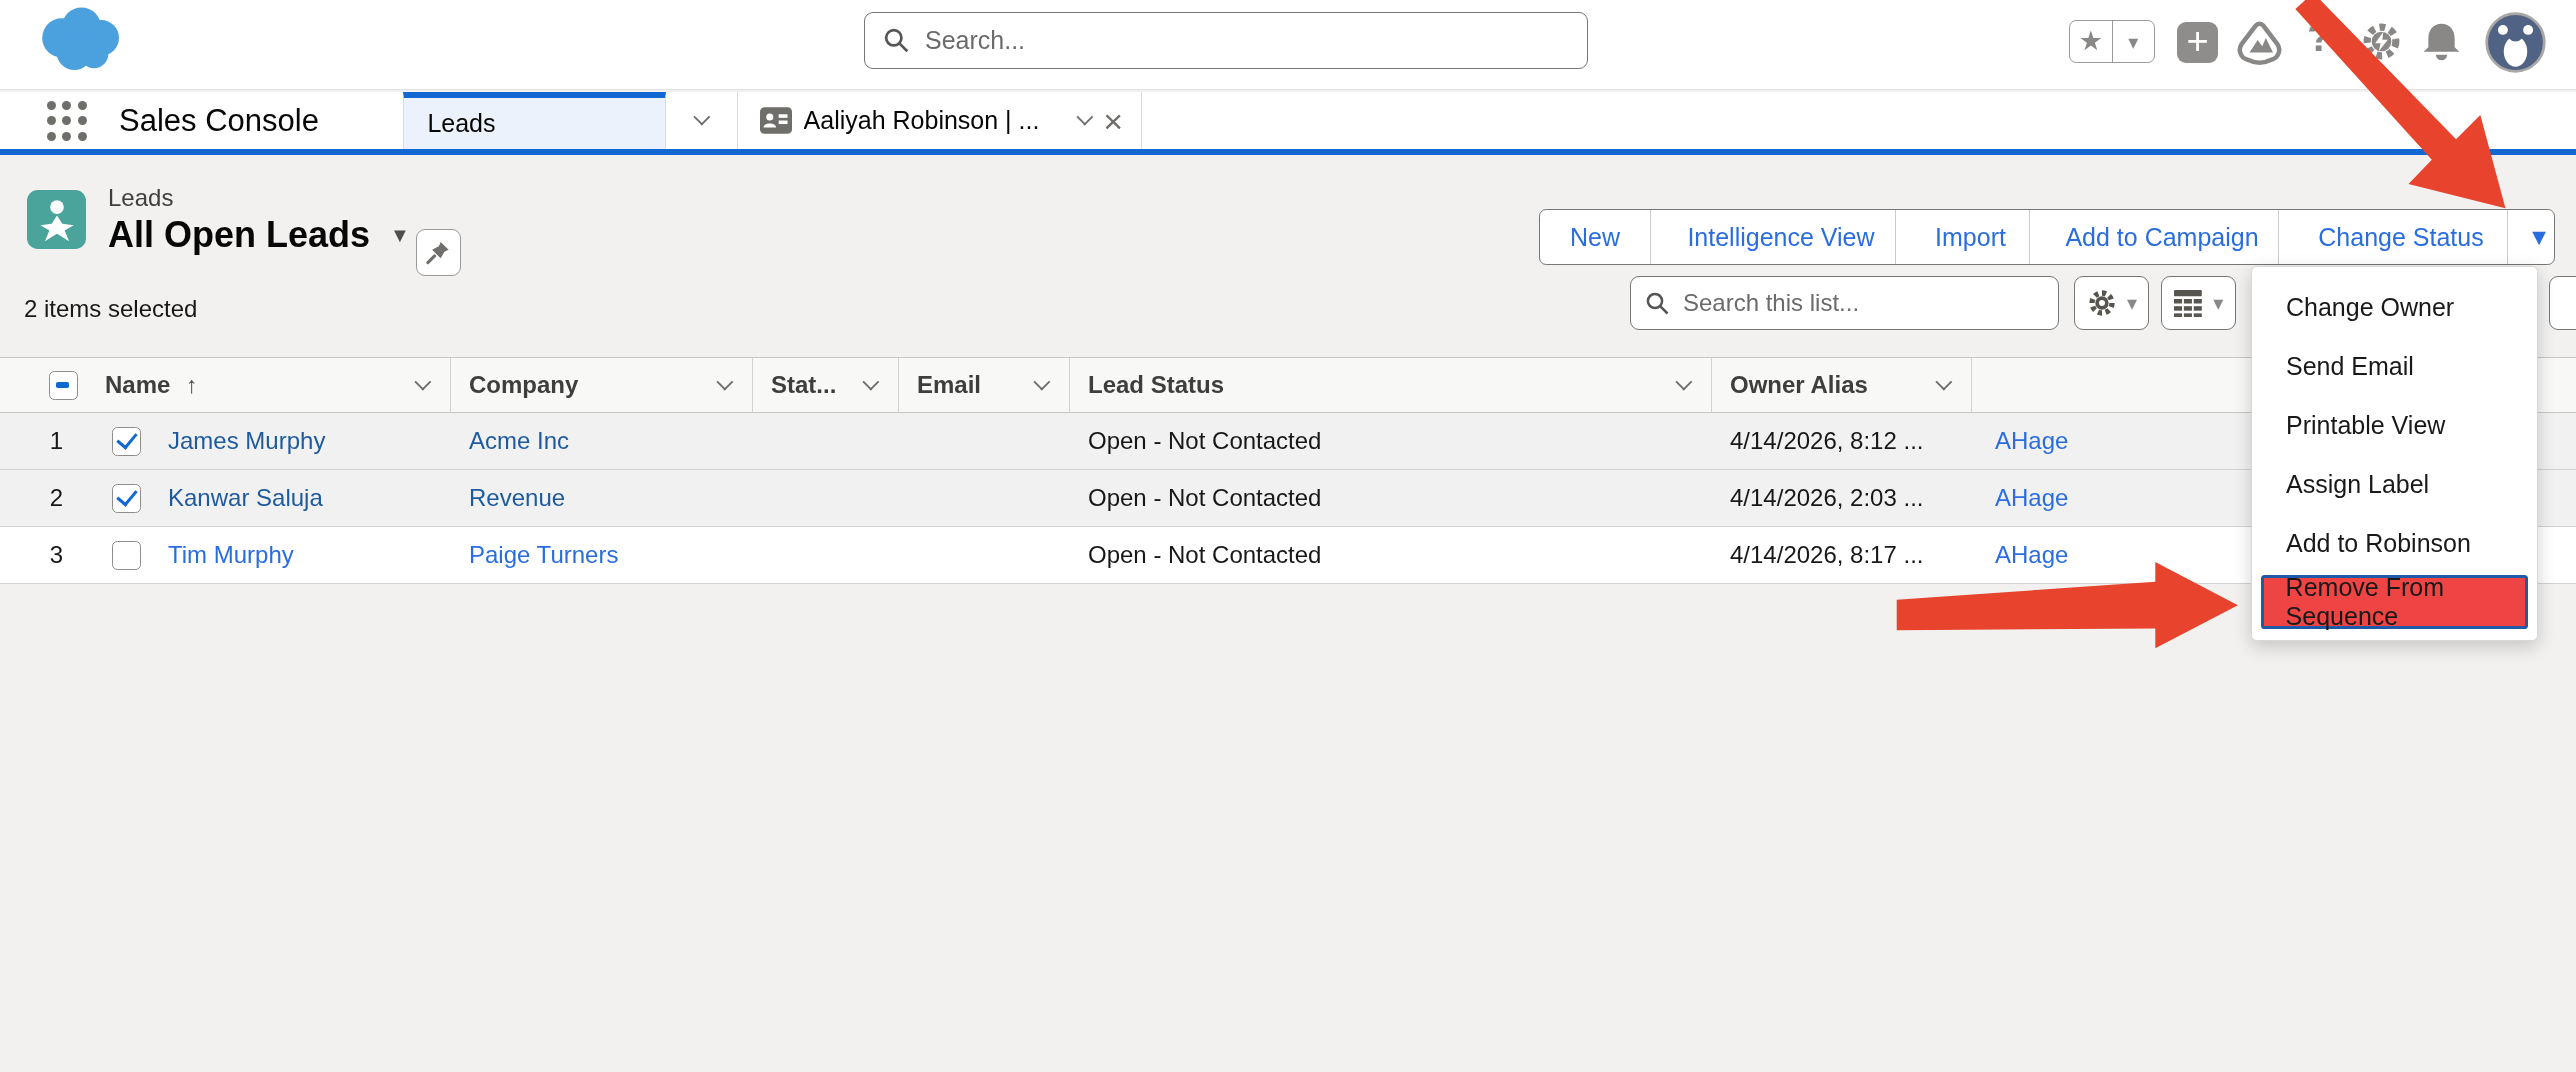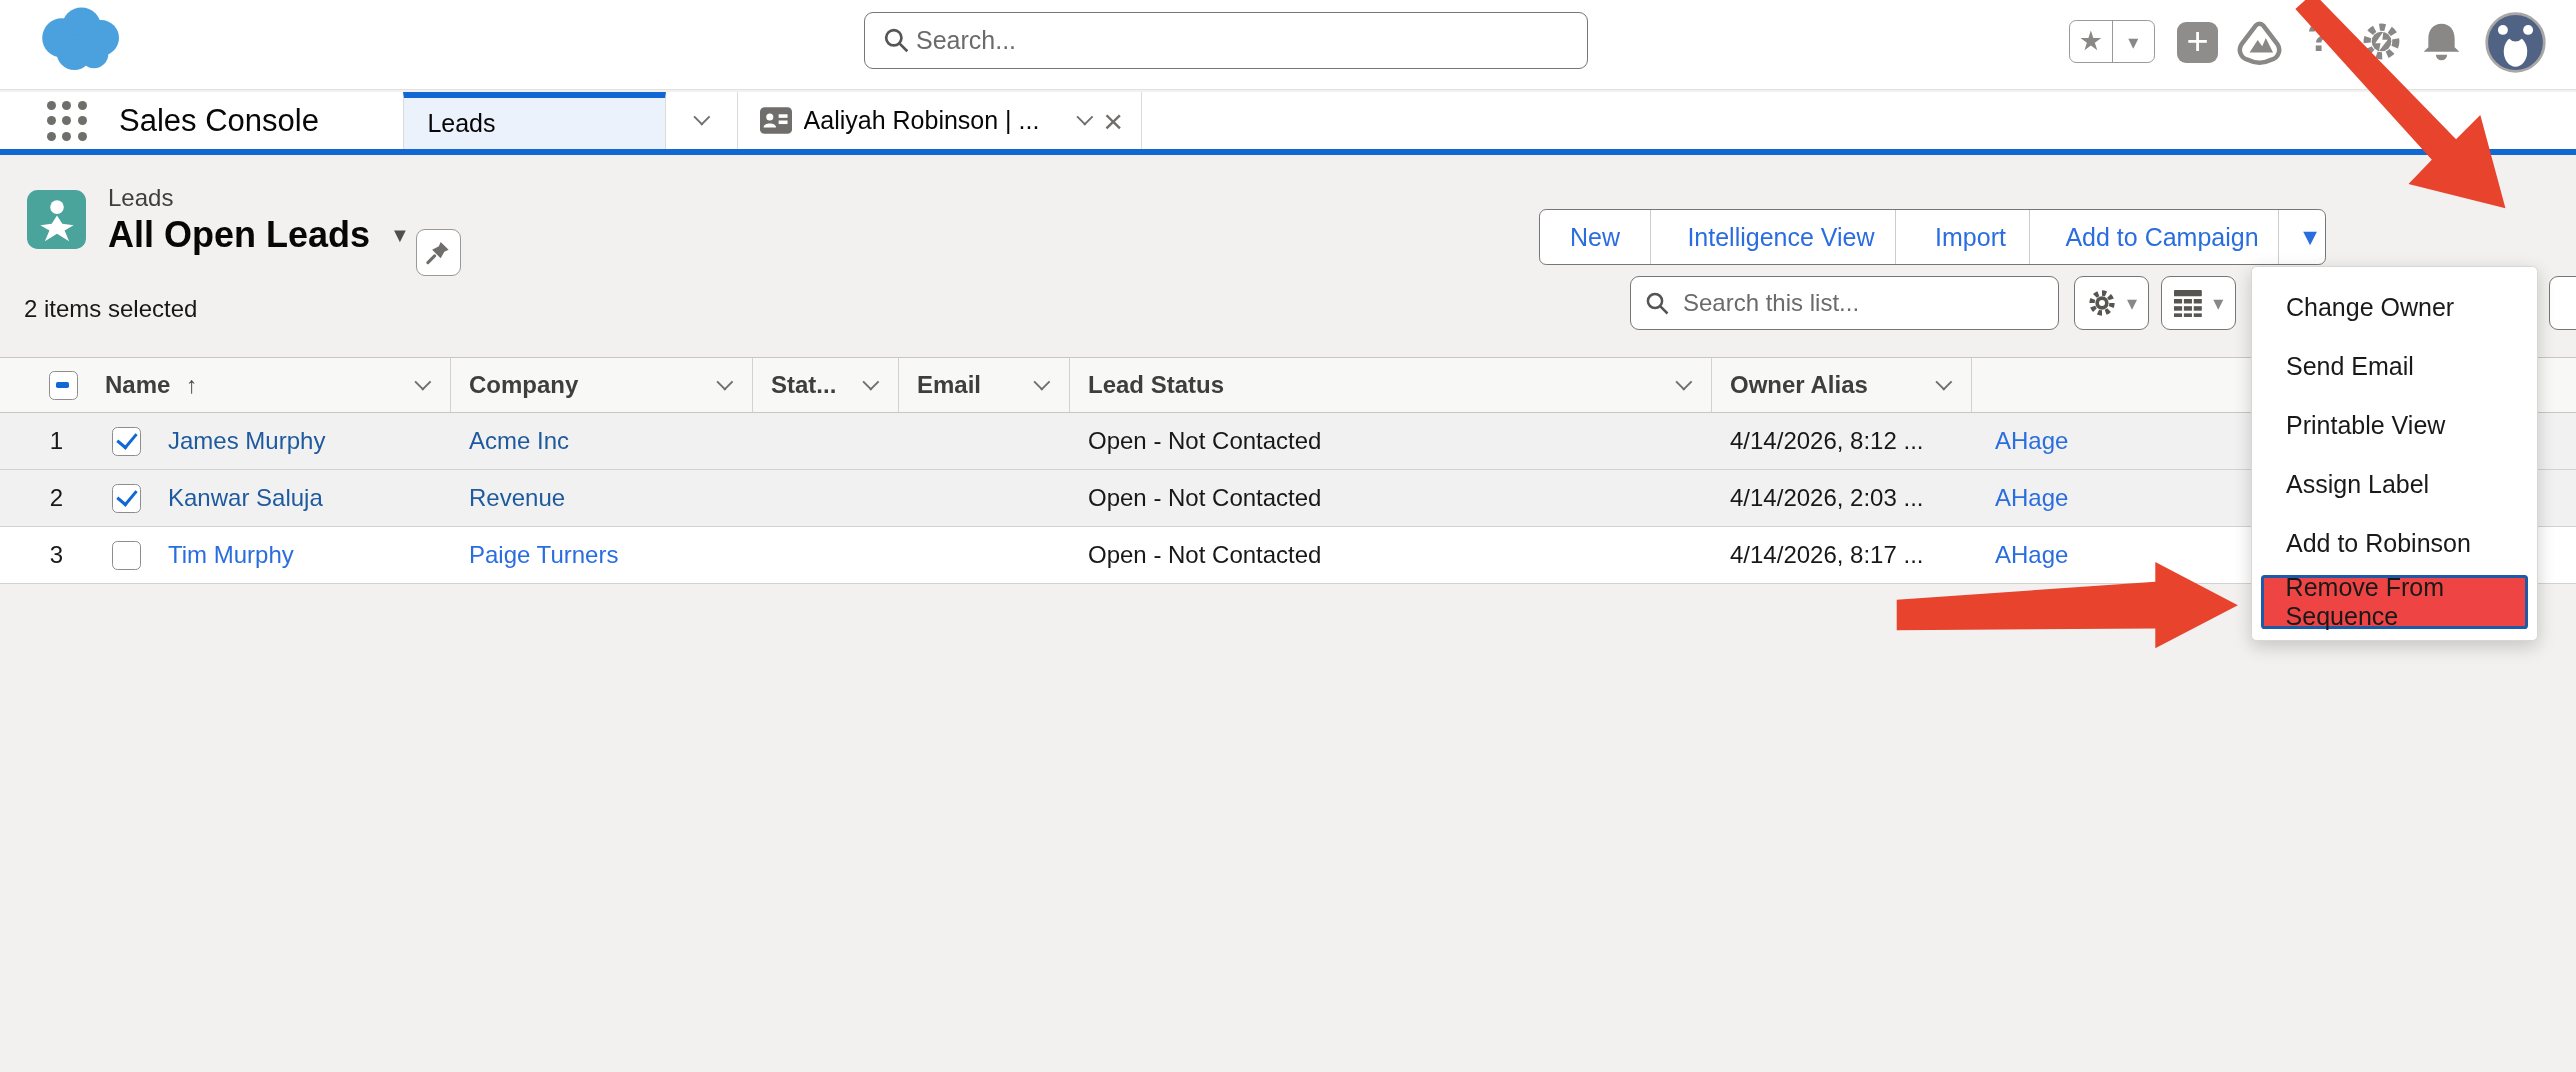--- a/index.html
+++ b/index.html
@@ -9,21 +9,21 @@
   }
   *{box-sizing:border-box;margin:0;padding:0;}
   html,body{background:#e8e7e6;}
   body{font-family:"Liberation Sans",sans-serif;color:var(--ink);}
   .screen{position:relative;width:2576px;height:1072px;overflow:hidden;background:#f2f1f0;}
 
   
   .util{position:absolute;top:0;left:0;width:2576px;height:90px;background:#fff;border-bottom:1.8px solid #e2e1e0;}
   .cloud{position:absolute;left:30.5px;top:3.6px;}
   .gsearch{position:absolute;left:864px;top:11.7px;width:724px;height:57px;border:1.8px solid #767676;border-radius:9px;background:#fff;display:flex;align-items:center;padding:0 18px;}
-  .gsearch input{border:0;outline:0;flex:1;font:25px "Liberation Sans",sans-serif;color:#000000;margin-left:6px;background:transparent;}
+  .gsearch input{border:0;outline:0;flex:1;font:25px "Liberation Sans",sans-serif;color:#000000;margin-left:15px;background:transparent;}
   .gsearch input::placeholder{color:#6b6b6b;}
   .fav-group{position:absolute;left:2069px;top:20px;width:86px;height:43px;border:1.8px solid #9b9997;border-radius:7.2px;display:flex;background:#fff;}
   .fav-group .seg{flex:1;display:flex;align-items:center;justify-content:center;}
   .fav-group .seg+.seg{border-left:1.8px solid #9b9997;}
   .star{color:var(--gray-icon);font-size:27px;line-height:1;}
   .tri-sm{color:var(--gray-icon);font-size:20px;line-height:1;}
   .plus-btn{position:absolute;left:2177px;top:21.6px;width:41px;height:41px;background:#8f8d8b;border-radius:9px;color:#fff;font-size:38px;line-height:38px;text-align:center;font-weight:400;}
   .th-icon{position:absolute;left:2236px;top:20px;}
   .help-icon{position:absolute;left:2307px;top:14.4px;font-size:41px;font-weight:700;color:var(--gray-icon);}
   .setup-icon{position:absolute;left:2360px;top:20px;}
@@ -224,20 +224,21 @@
       <path d="M19 31 L8 42" stroke="#706e6b" stroke-width="5" stroke-linecap="round"></path>
     </svg>
   </div>
   <div class="sel-status">2 items selected</div>
 
   <div class="btn-group">
     <div class="btn b-new">New</div>
     <div class="btn b-intel">Intelligence View</div>
     <div class="btn b-import">Import</div>
     <div class="btn b-campaign">Add to Campaign</div>
+    <div class="btn b-status">Change Status</div>
     <div class="btn b-dd">
         <span class="tri">▼</span>
       </div>
   </div>
 
   <div class="lsearch">
     <span>
       <svg width="25" height="25" viewBox="0 0 30 30" fill="none" stroke="#555" stroke-width="3">
         <circle cx="12" cy="12" r="8.5"></circle>
           <path d="M18.5 18.5 L27 27"></path>

